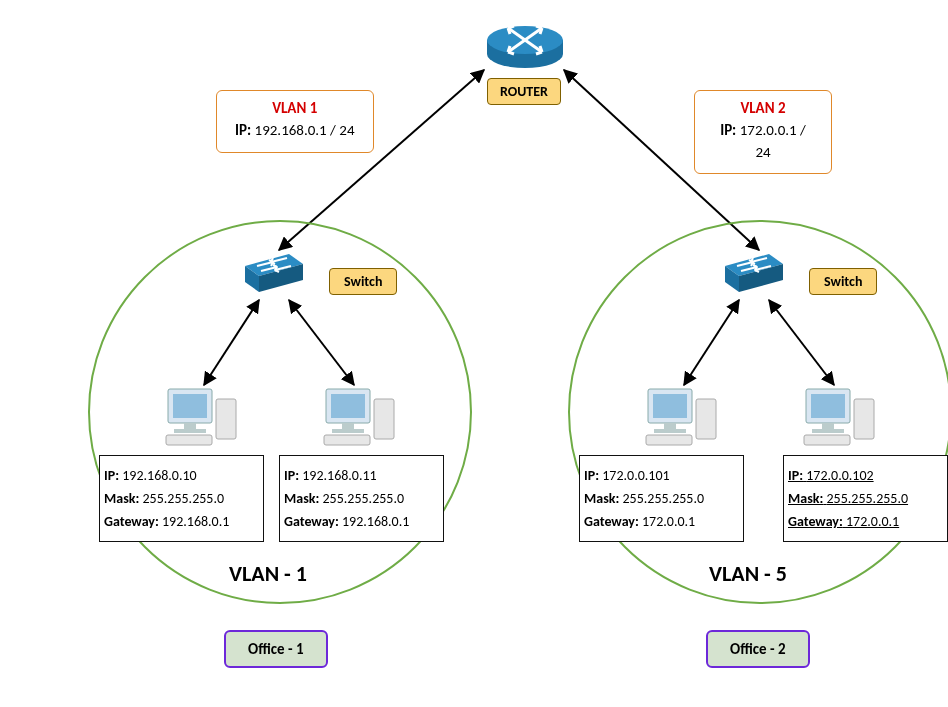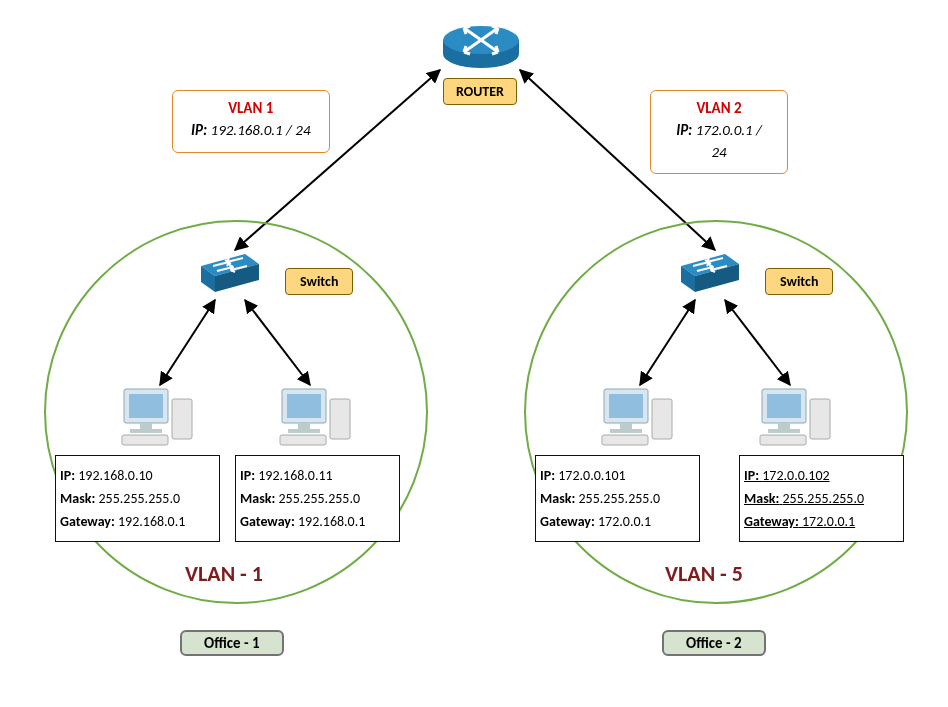--- a/index.html
+++ b/index.html
@@ -8,20 +8,21 @@
     font-family: Calibri, Arial, sans-serif;
     background: #fff;
     width: 948px;
     height: 707px;
     position: relative;
   }
   .canvas {
     position: relative;
     width: 788px;
     height: 707px;
+    margin-left: 44px;
   }
   .abs { position: absolute; }
 
   
   .zone-circle {
     border: 2px solid #6fac46;
     border-radius: 50%;
     width: 380px;
     height: 380px;
   }
@@ -34,21 +35,21 @@
     padding: 7px 18px 10px 18px;
     text-align: center;
     line-height: 1.45;
     font-size: 15px;
   }
   .vlan-box .title {
     color: #d40000;
     font-weight: 700;
     font-size: 15px;
   }
-  .vlan-box .ip-line { color: #000; font-size: 15px; font-style: italic; }
+  .vlan-box .ip-line { color: #000; font-size: 15px; }
   .vlan-box .ip-line b { font-weight: 700; }
 
   
   .pc-box {
     border: 1px solid #111;
     background: #fff;
     padding: 8px 4px;
     font-size: 14px;
     line-height: 1.65;
     width: 155px;
@@ -64,31 +65,31 @@
     font-weight: 700;
     font-size: 14px;
     color: #000;
     text-align: center;
     display: inline-block;
   }
 
   
   .office-pill {
     background: #d5e3cf;
-    border: 2px solid #737373;
+    border: 2px solid #6d28d9;
     border-radius: 6px;
-    padding: 2px 22px;
+    padding: 8px 22px;
     font-weight: 700;
     font-size: 15px;
     color: #000;
   }
 
   
   .vlan-label {
-    color: #7f1d1d;
+    color: #000000;
     font-weight: 700;
     font-size: 22px;
   }
 
   svg.connections {
     position: absolute;
     left: 0; top: 0;
     width: 948px;
     height: 707px;
     pointer-events: none;

